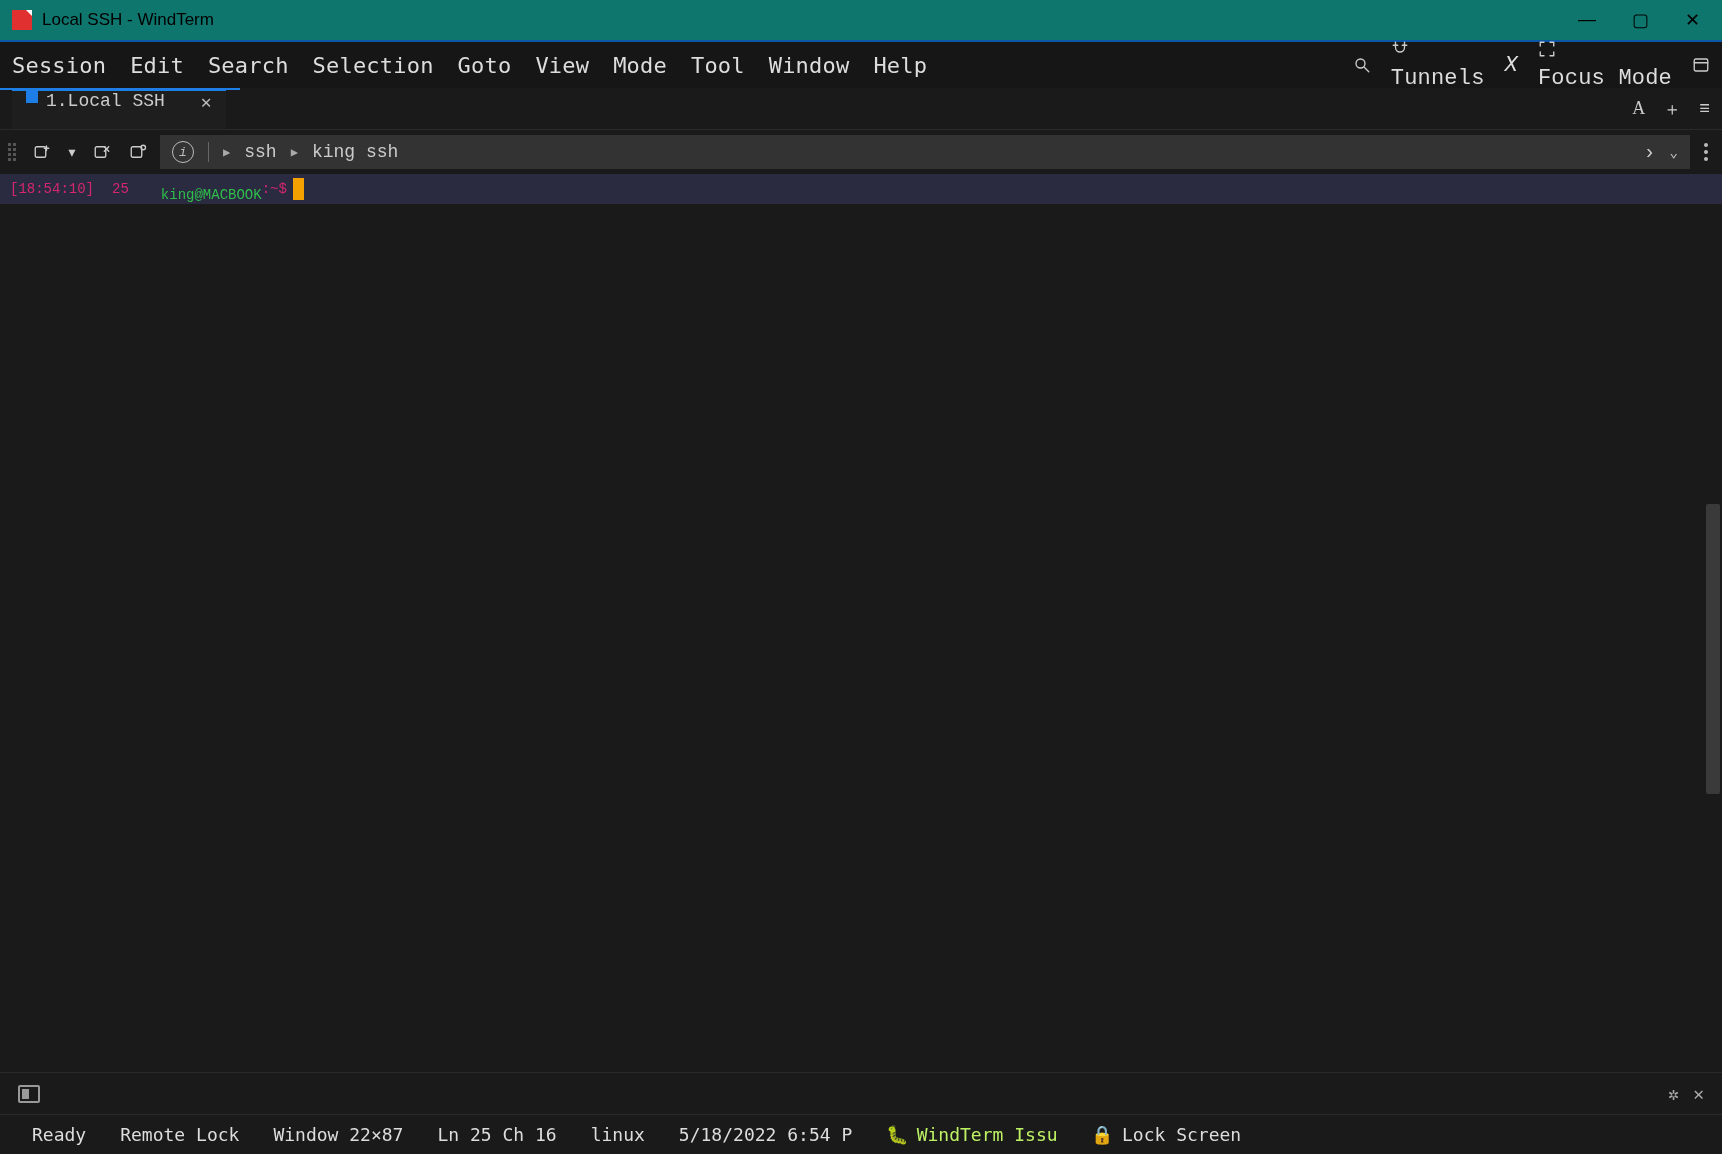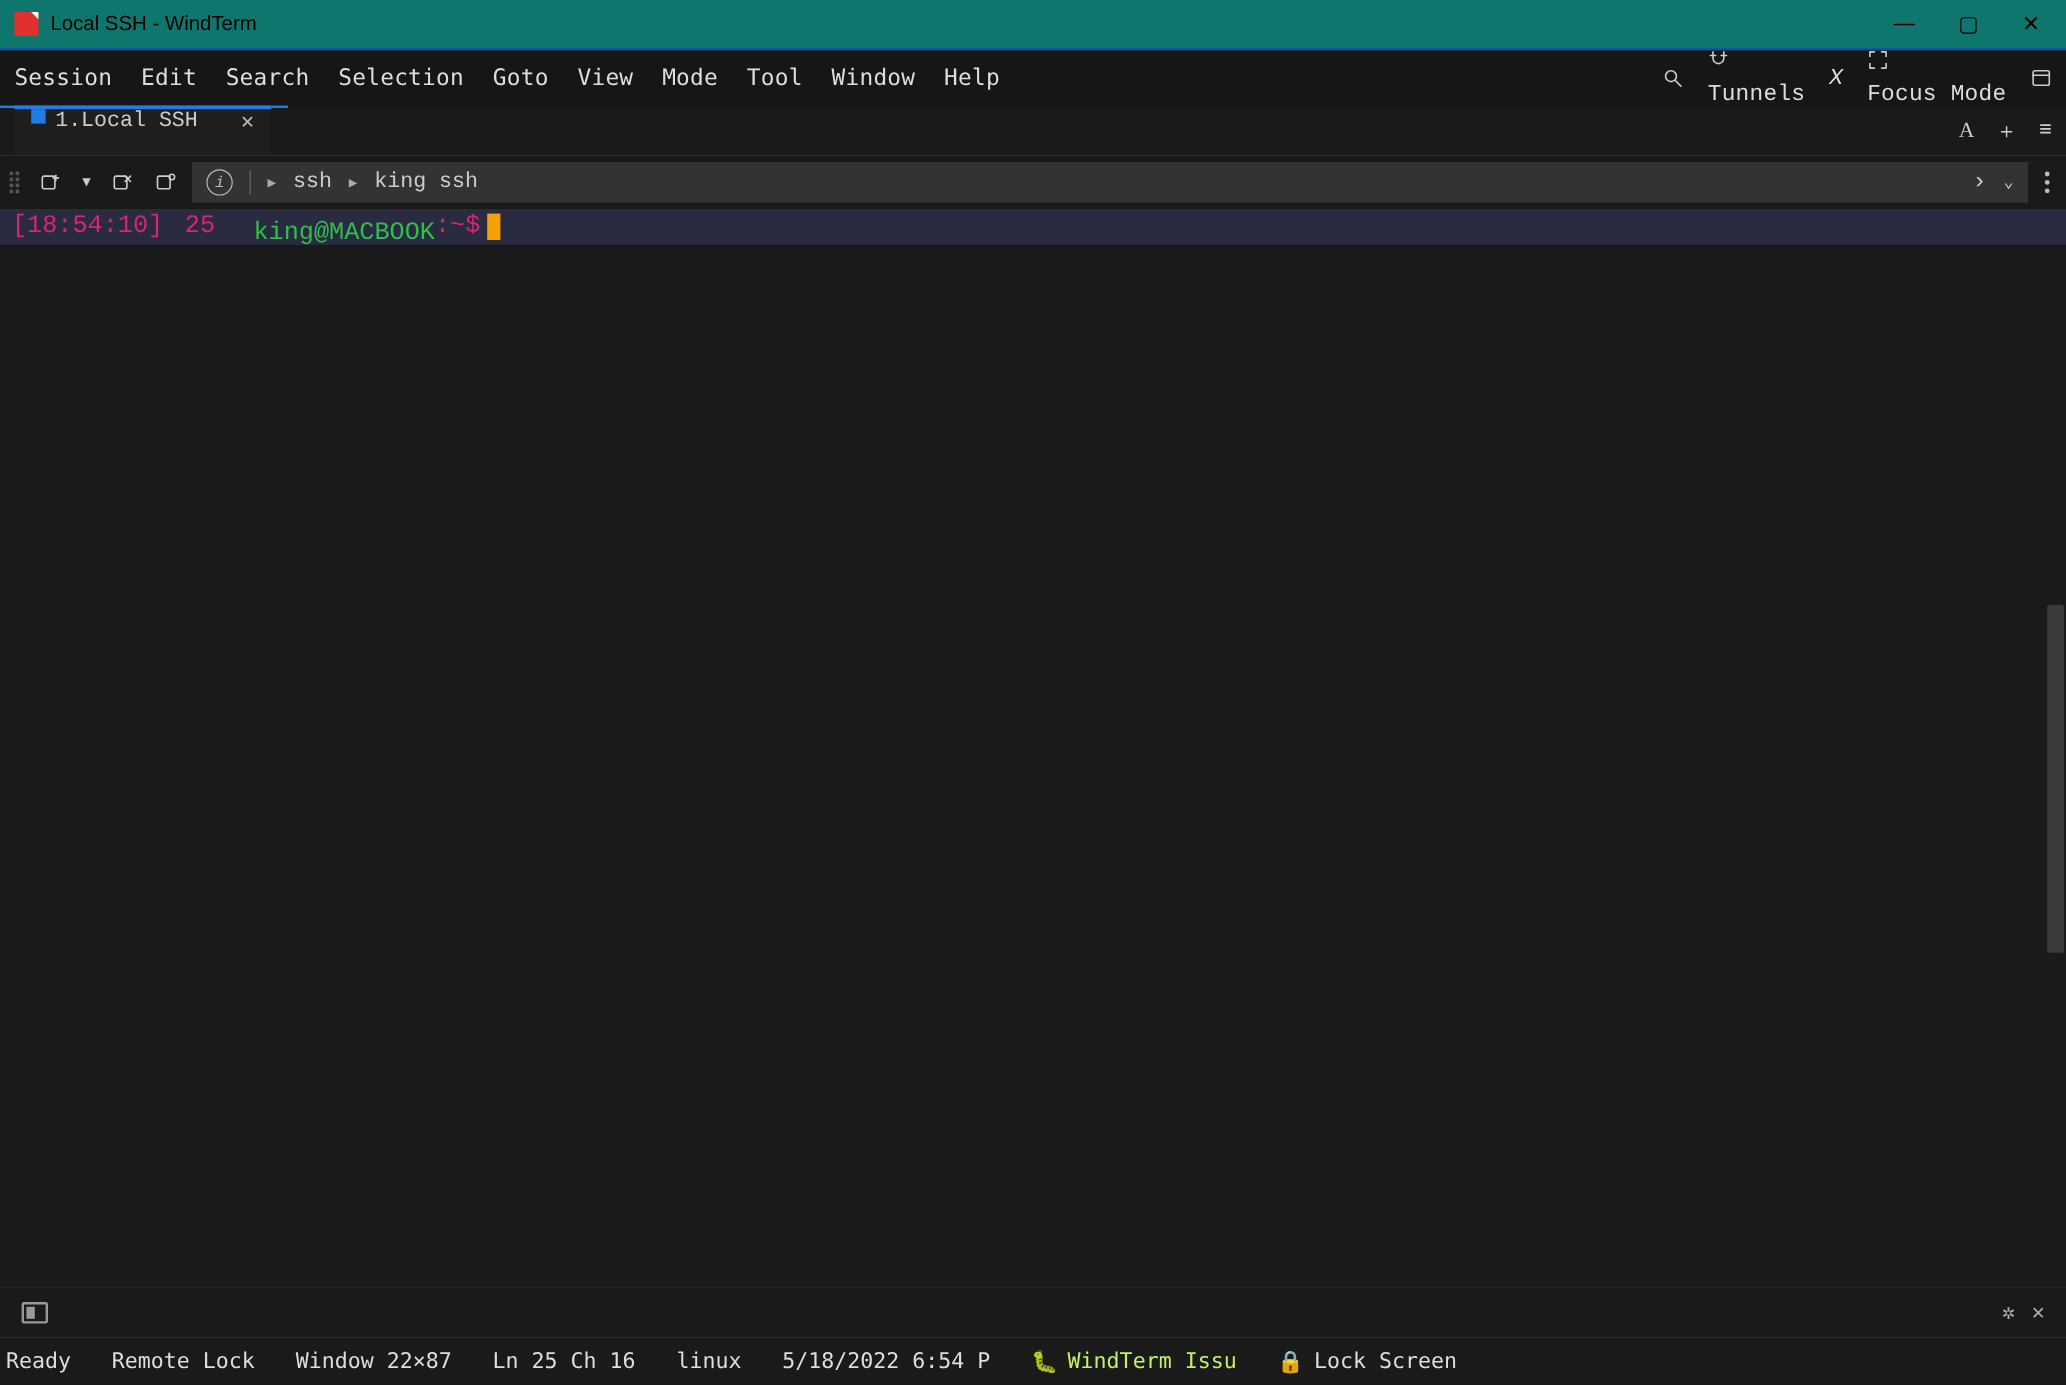--- a/index.html
+++ b/index.html
@@ -8,21 +8,21 @@
 
   
   .titlebar { height: 40px; background: #0f766e; display: flex; align-items: center; padding: 0 12px; color: #000; font-family: "Segoe UI", Arial, sans-serif; font-size: 17px; }
   .titlebar .app-icon { width: 20px; height: 20px; margin-right: 10px; background: #e03030; position: relative; }
   .titlebar .app-icon::after { content:""; position:absolute; right:0; top:0; border-style:solid; border-width:0 6px 6px 0; border-color: transparent #fff transparent transparent; }
   .titlebar .title { flex: 1; }
   .titlebar .win-controls { display: flex; gap: 36px; padding-right: 10px; }
   .titlebar .win-controls span { font-size: 18px; cursor: pointer; }
 
   
-  .menubar { height: 48px; background: #161616; display: flex; align-items: center; padding: 0 12px; border-top: 2px solid #0a57a8; font-size: 19px; letter-spacing: 0.2px; }
+  .menubar { height: 48px; background: #161616; display: flex; align-items: center; padding: 0 12px; border-top: 2px solid #0a57a8; font-size: 22px; letter-spacing: 0.2px; }
   .menubar .menu { margin-right: 24px; cursor: pointer; color: #ddd; font-family: "Consolas", monospace; }
   .menubar .spacer { flex: 1; }
   .menubar .action { display: inline-flex; align-items: flex-start; gap: 8px; margin-left: 20px; cursor: pointer; color: #ddd; flex-direction: column; }
   .menubar svg { width: 18px; height: 18px; stroke: #ccc; fill: none; stroke-width: 1.6; }
 
   
   .tabrow { height: 42px; background: #1a1a1a; display: flex; align-items: center; justify-content: space-between; padding: 0 12px; border-bottom: 1px solid #2a2a2a; position: relative; }
   .tabrow .tabs { display: flex; align-items: center; height: 100%; }
   .tab { display: flex; padding: 0 14px; height: 100%; border-top: 3px solid #1a1a1a; gap: 8px; }
   .tab.active { border-top: 3px solid #1d7fe6; background: #1e1e1e; }
@@ -40,39 +40,39 @@
   .addrbar { flex:1; height:34px; background:#333; display:flex; align-items:center; padding:0 12px; gap:14px; color:#ccc; font-size:18px; }
   .addrbar .info { width:22px; height:22px; border:1.6px solid #bbb; border-radius:50%; display:inline-flex; align-items:center; justify-content:center; font-size:13px; font-style:italic; color:#bbb; }
   .addrbar .sep { width:1px; height:20px; background:#666; }
   .addrbar .chev { color:#aaa; font-size:12px; }
   .addrbar .crumb { color:#ccc; }
   .addrbar .spacer { flex:1; }
   .kebab { display:flex; flex-direction:column; gap:3px; padding:0 6px; cursor:pointer; }
   .kebab i { width:4px; height:4px; background:#bbb; border-radius:50%; }
 
   
-  .terminal { flex:1; background:#1a1a1a; position:relative; font-family:"Consolas","Courier New",monospace; font-size:21px; line-height:30px; overflow:hidden; }
+  .terminal { flex:1; background:#1a1a1a; position:relative; font-family:"Consolas","Courier New",monospace; font-size:14px; line-height:30px; overflow:hidden; }
   .term-line { display:flex; align-items:center; height:30px; background:#2a2b40; padding-left:10px; white-space:pre; }
   .ts { color:#d6266e; }
   .lineno { color:#d6266e; margin-left:18px; }
   .userhost { color:#2fbf4a; margin-left:32px;margin-top:12px; }
   .pathsym { color:#d6266e; }
   .cursor-block { display:inline-block; width:11px; height:22px; background:#f5a100; margin-left:6px; }
   .vscroll { position:absolute; right:2px; top:330px; width:14px; height:290px; background:#3a3a3a; border-radius:2px; }
 
   
   .midbar { height:42px; background:#1a1a1a; border-top:1px solid #2a2a2a; display:flex; align-items:center; padding:0 18px; justify-content:space-between; }
   .midbar .icon { width:22px; height:18px; border:2px solid #999; border-radius:2px; position:relative; }
   .midbar .icon::after { content:""; position:absolute; left:2px; top:2px; width:7px; height:10px; background:#999; }
   .midbar .right { display:flex; align-items:center; gap:14px; color:#aaa; }
   .midbar .gear { font-size:18px; cursor:pointer; }
   .midbar .x { font-size:18px; cursor:pointer; }
 
   
-  .statusbar { height:40px; background:#1a1a1a; border-top:1px solid #2a2a2a; display:flex; align-items:center; padding:0 5px; gap:34px; font-size:18px; color:#ddd; font-family:"Consolas",monospace; white-space:nowrap; }
+  .statusbar { height:40px; background:#1a1a1a; border-top:1px solid #2a2a2a; display:flex; align-items:center; padding:0 32px; gap:34px; font-size:18px; color:#ddd; font-family:"Consolas",monospace; white-space:nowrap; }
   .statusbar .seg { display:inline-flex; align-items:center; gap:8px; }
   .statusbar .caterpillar { color:#2fbf4a; }
   .statusbar .link { color:#bef264; }
   .statusbar .lock { color:#f5a100; }
 
   svg.ico { width:18px; height:18px; stroke:#ccc; fill:none; stroke-width:1.8; stroke-linecap:round; stroke-linejoin:round; }
 </style>
 </head>
 <body>
 

